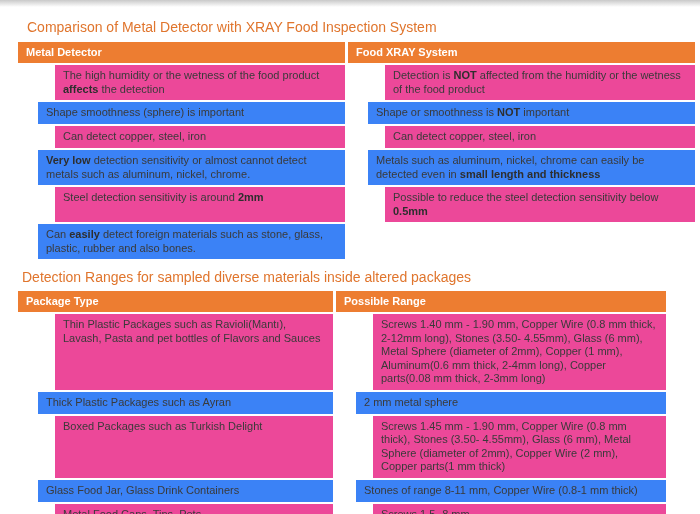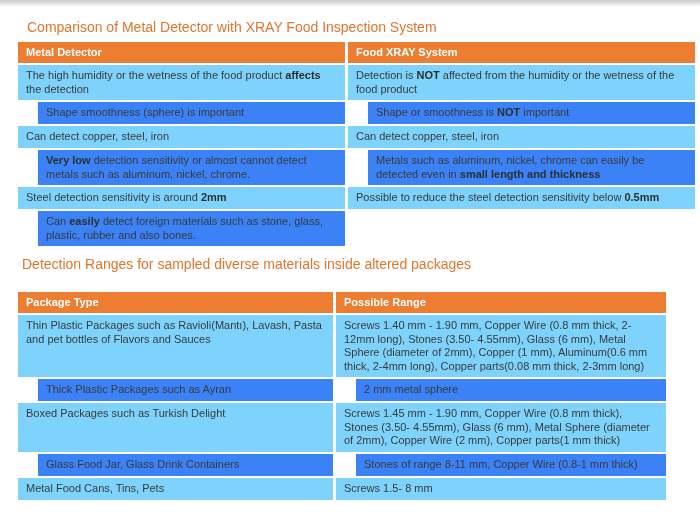--- a/index.html
+++ b/index.html
@@ -30,21 +30,21 @@
   }
   .section-title {
     color: #e0752d;
     font-size: 14px;
     line-height: 17px;
     font-weight: 400;
     margin: 0;
     padding: 0;
   }
   #title1 { margin: 7px 0 6px 9px; }
-  #title2 { margin: 10px 0 19px 4px; }
+  #title2 { margin: 10px 0 5px 4px; }
 
   .tbl { display: block; }
   .tbl .trow {
     display: grid;
     column-gap: 3px;
     margin-bottom: 2px;
   }
   #table1 .trow { grid-template-columns: 327px 347px; width: 629px; }
   #table2 .trow { grid-template-columns: 315px 330px; width: 597px; }
 
@@ -57,21 +57,21 @@
   }
   .cell b { font-weight: 700; color: #2e2e2e; }
   .trow.thead .cell {
     background: #ed7d31;
     color: #ffffff;
     font-weight: 700;
     padding: 3px 9px 3px 8px;
     line-height: 15px;
     min-height: 15px;
   }
-  .trow.dark .cell  { background: #7dd3fc; }
+  .trow.dark .cell  { background: #ec4899; margin-left: 37px; }
   .trow.light .cell { background: #3b82f6; margin-left: 20px; }
 </style>
 </head>
 <body>
 
 <div class="page">
   <div class="top-shadow"></div>
 
   <div class="content">
 

